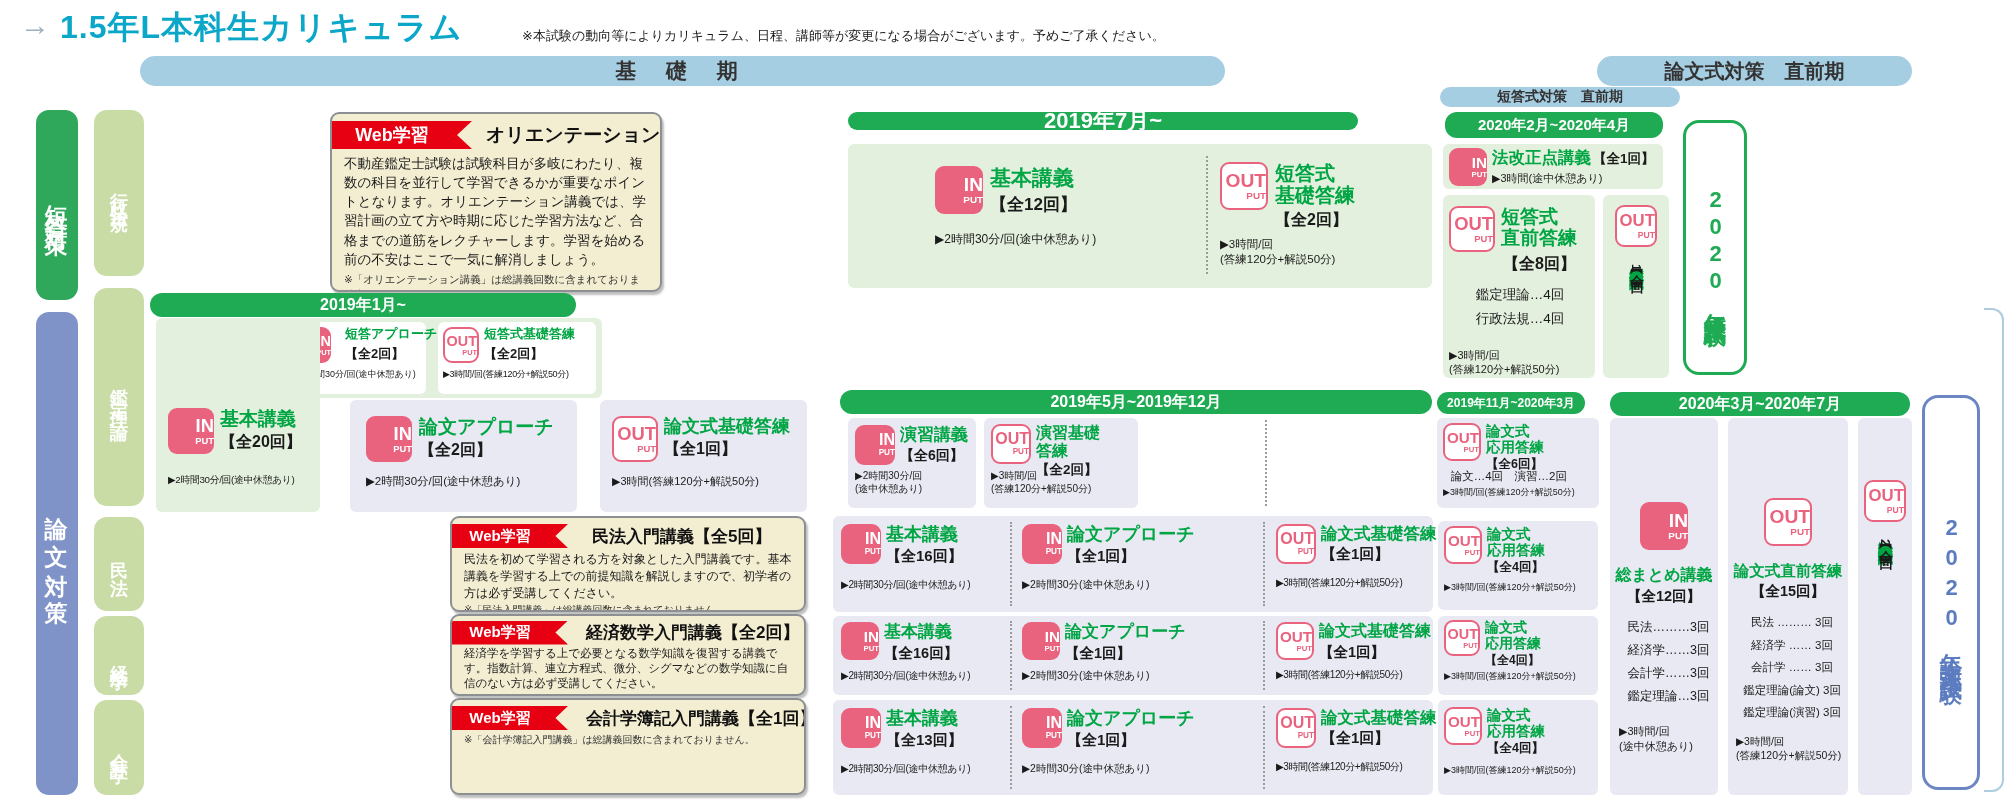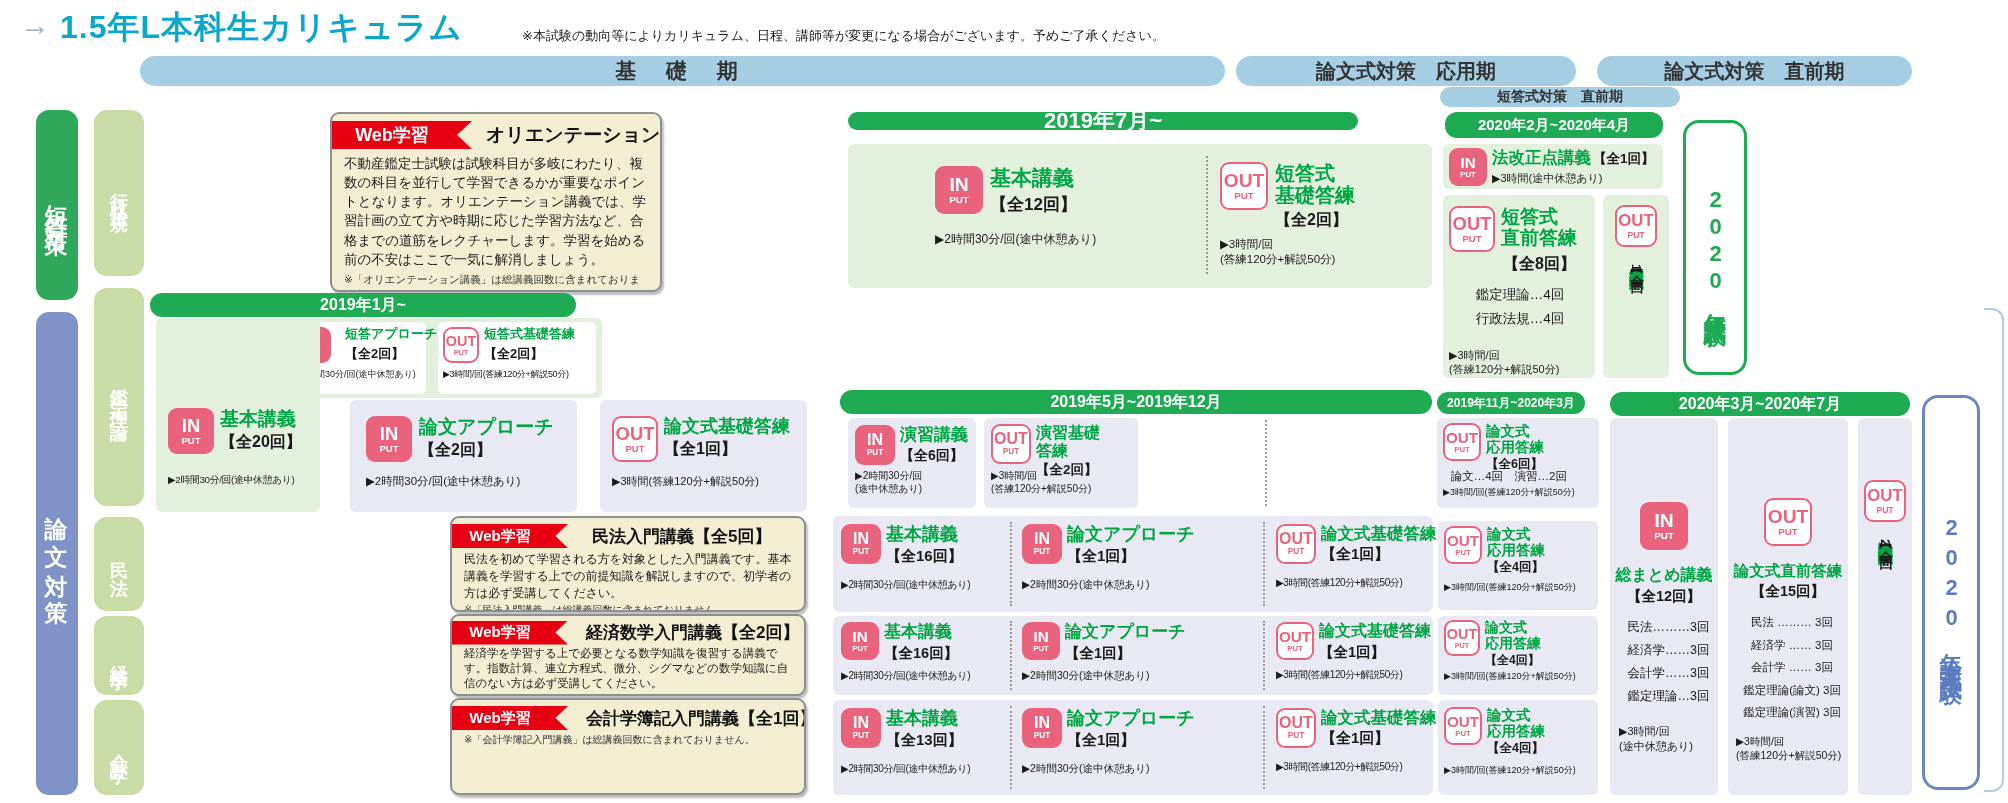--- a/index.html
+++ b/index.html
@@ -27,21 +27,21 @@
 
   
   .pg { position:absolute; background:#e4f0de; border-radius:6px; }
   .pl { position:absolute; background:#e9e9f4; border-radius:6px; }
   .cardw { position:absolute; background:#fff; border-radius:6px; }
 
   
   .dotv { position:absolute; width:0; border-left:2px dotted #9b9b9b; }
 
   
-  .badge { border-radius:9px; display:flex; flex-direction:column; align-items:center; justify-content:center;
+  .badge { border-radius:9px; display:flex; flex-direction:column; align-items:flex-end; justify-content:center;
            font-weight:bold; flex:none; width:var(--s); height:var(--s); line-height:1; }
   .badge.in  { background:#e9637f; color:#fff; }
   .badge.out { background:#fff; border:calc(var(--s) * 0.06) solid #e9637f; color:#e9637f; }
   .badge .b1 { font-size:calc(var(--s) * 0.40); }
   .badge .b2 { font-size:calc(var(--s) * 0.205); margin-top:1px; }
 
   
   .course { position:absolute; }
   .chead  { display:flex; align-items:flex-start; gap:7px; }
   .cmain  { display:flex; flex-direction:column; }
@@ -74,21 +74,20 @@
 </head>
 <body>
 
 <div id="stage">
 
   <div class="hdr-arrow">→</div>
   <div class="page-title">1.5年L本科生カリキュラム</div>
   <div class="hdr-note">※本試験の動向等によりカリキュラム、日程、講師等が変更になる場合がございます。予めご了承ください。</div>
 
   <div class="phasebar" style="left:140px;top:56px;width:1085px;font-size:21px;letter-spacing:12px">基 礎 期</div>
-  <div class="phasebar" style="left:1236px;top:56px;width:340px;font-size:20px">論文式対策　応用期</div>
   <div class="phasebar" style="left:1597px;top:56px;width:315px;font-size:20px">論文式対策　直前期</div>
   <div class="phasebar" style="left:1440px;top:87px;width:240px;height:20px;font-size:14px;border-radius:10px">短答式対策　直前期</div>
 
   <div class="sidebox" style="left:36px;top:110px;width:42px;height:190px;background:#2fa85c">
     <div class="vtext side-label" style="font-size:23px;letter-spacing:9px">短答対策</div>
   </div>
   <div class="sidebox" style="left:36px;top:312px;width:42px;height:483px;background:#8093c8">
     <div class="vtext side-label" style="font-size:23px;letter-spacing:28px">論文対策</div>
   </div>
 

